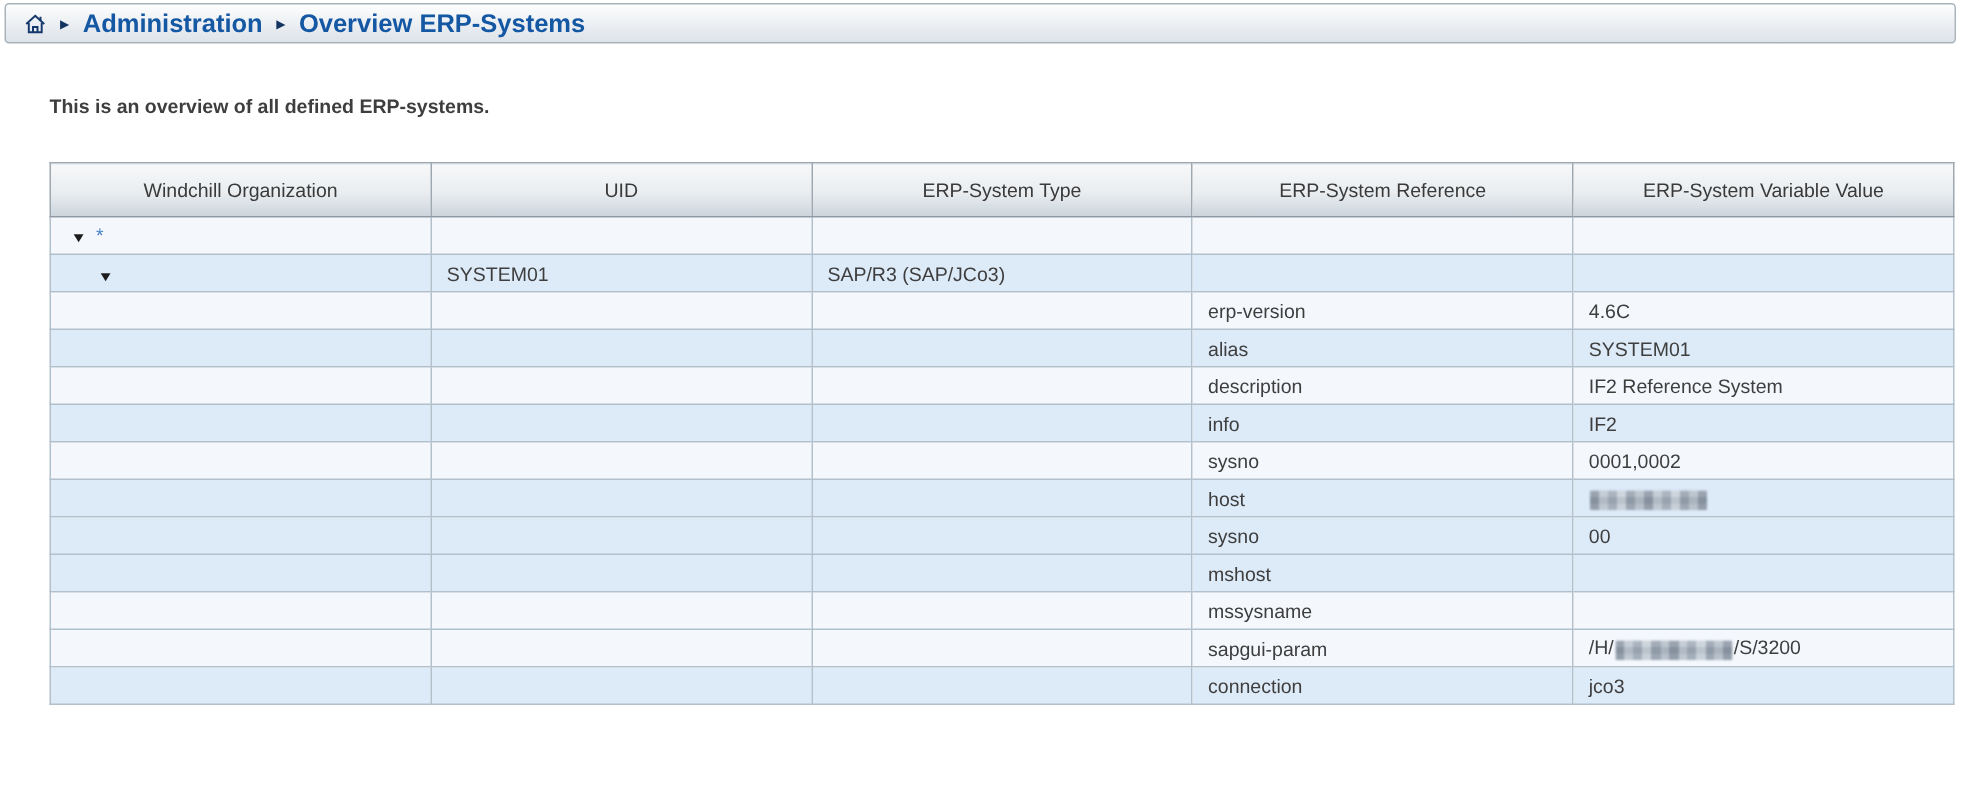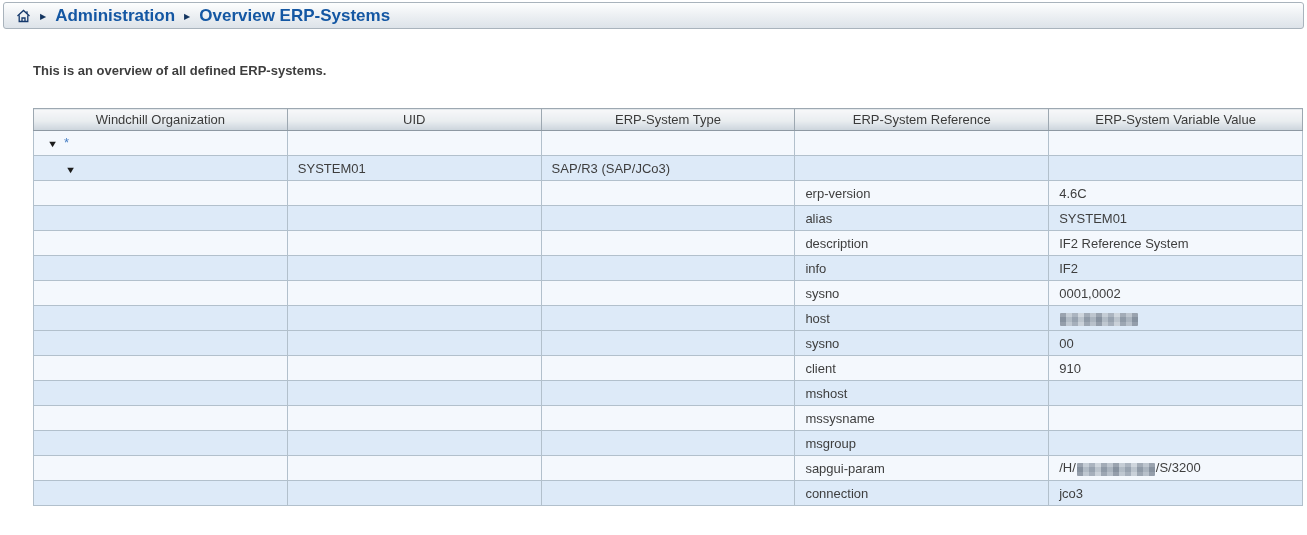--- a/index.html
+++ b/index.html
@@ -34,21 +34,21 @@
     margin:34px 0 0 33px; font-size:13px; color:var(--cell-text,#3e3e3e);font-weight:bold;
   }
 
   
   table.erp {
     margin:30px 4px 0 33px; width:1270px;
     border-collapse:collapse; table-layout:fixed;
   }
   table.erp col { width:20%; }
   table.erp th {
-    height:22px; font-size:13px; font-weight:normal;
+    height:36px; font-size:13px; font-weight:normal;
     color:var(--header-text,#3a3a3a); text-align:center;
     background:linear-gradient(to bottom,#f7f8f9 0%,#e9edf0 55%,#cbd4dc 100%);
     border:1px solid #9da8b1; border-bottom:1px solid #8e99a3;
     white-space:nowrap; overflow:hidden;
   }
   table.erp td {
     height:25px; font-size:13px; color:var(--cell-text,#3e3e3e);
     border:1px solid var(--grid-border,#b2c0cc);
     padding:0 10px; white-space:nowrap; overflow:hidden;
     vertical-align:middle;
@@ -176,46 +176,32 @@
     <td>host</td>
     <td><span class="redacted"></span></td>
   </tr>
       <tr class="row-blue">
     <td></td>
     <td></td>
     <td></td>
     <td>sysno</td>
     <td>00</td>
   </tr>
-      <tr class="row-light">
-    <td></td>
-    <td></td>
-    <td></td>
-    <td>client</td>
-    <td>910</td>
-  </tr>
       <tr class="row-blue">
     <td></td>
     <td></td>
     <td></td>
     <td>mshost</td>
     <td></td>
   </tr>
       <tr class="row-light">
     <td></td>
     <td></td>
     <td></td>
     <td>mssysname</td>
-    <td></td>
-  </tr>
-      <tr class="row-blue">
-    <td></td>
-    <td></td>
-    <td></td>
-    <td>msgroup</td>
     <td></td>
   </tr>
       <tr class="row-light">
     <td></td>
     <td></td>
     <td></td>
     <td>sapgui-param</td>
     <td>/H/<span class="redacted"></span>/S/3200</td>
   </tr>
       <tr class="row-blue">

